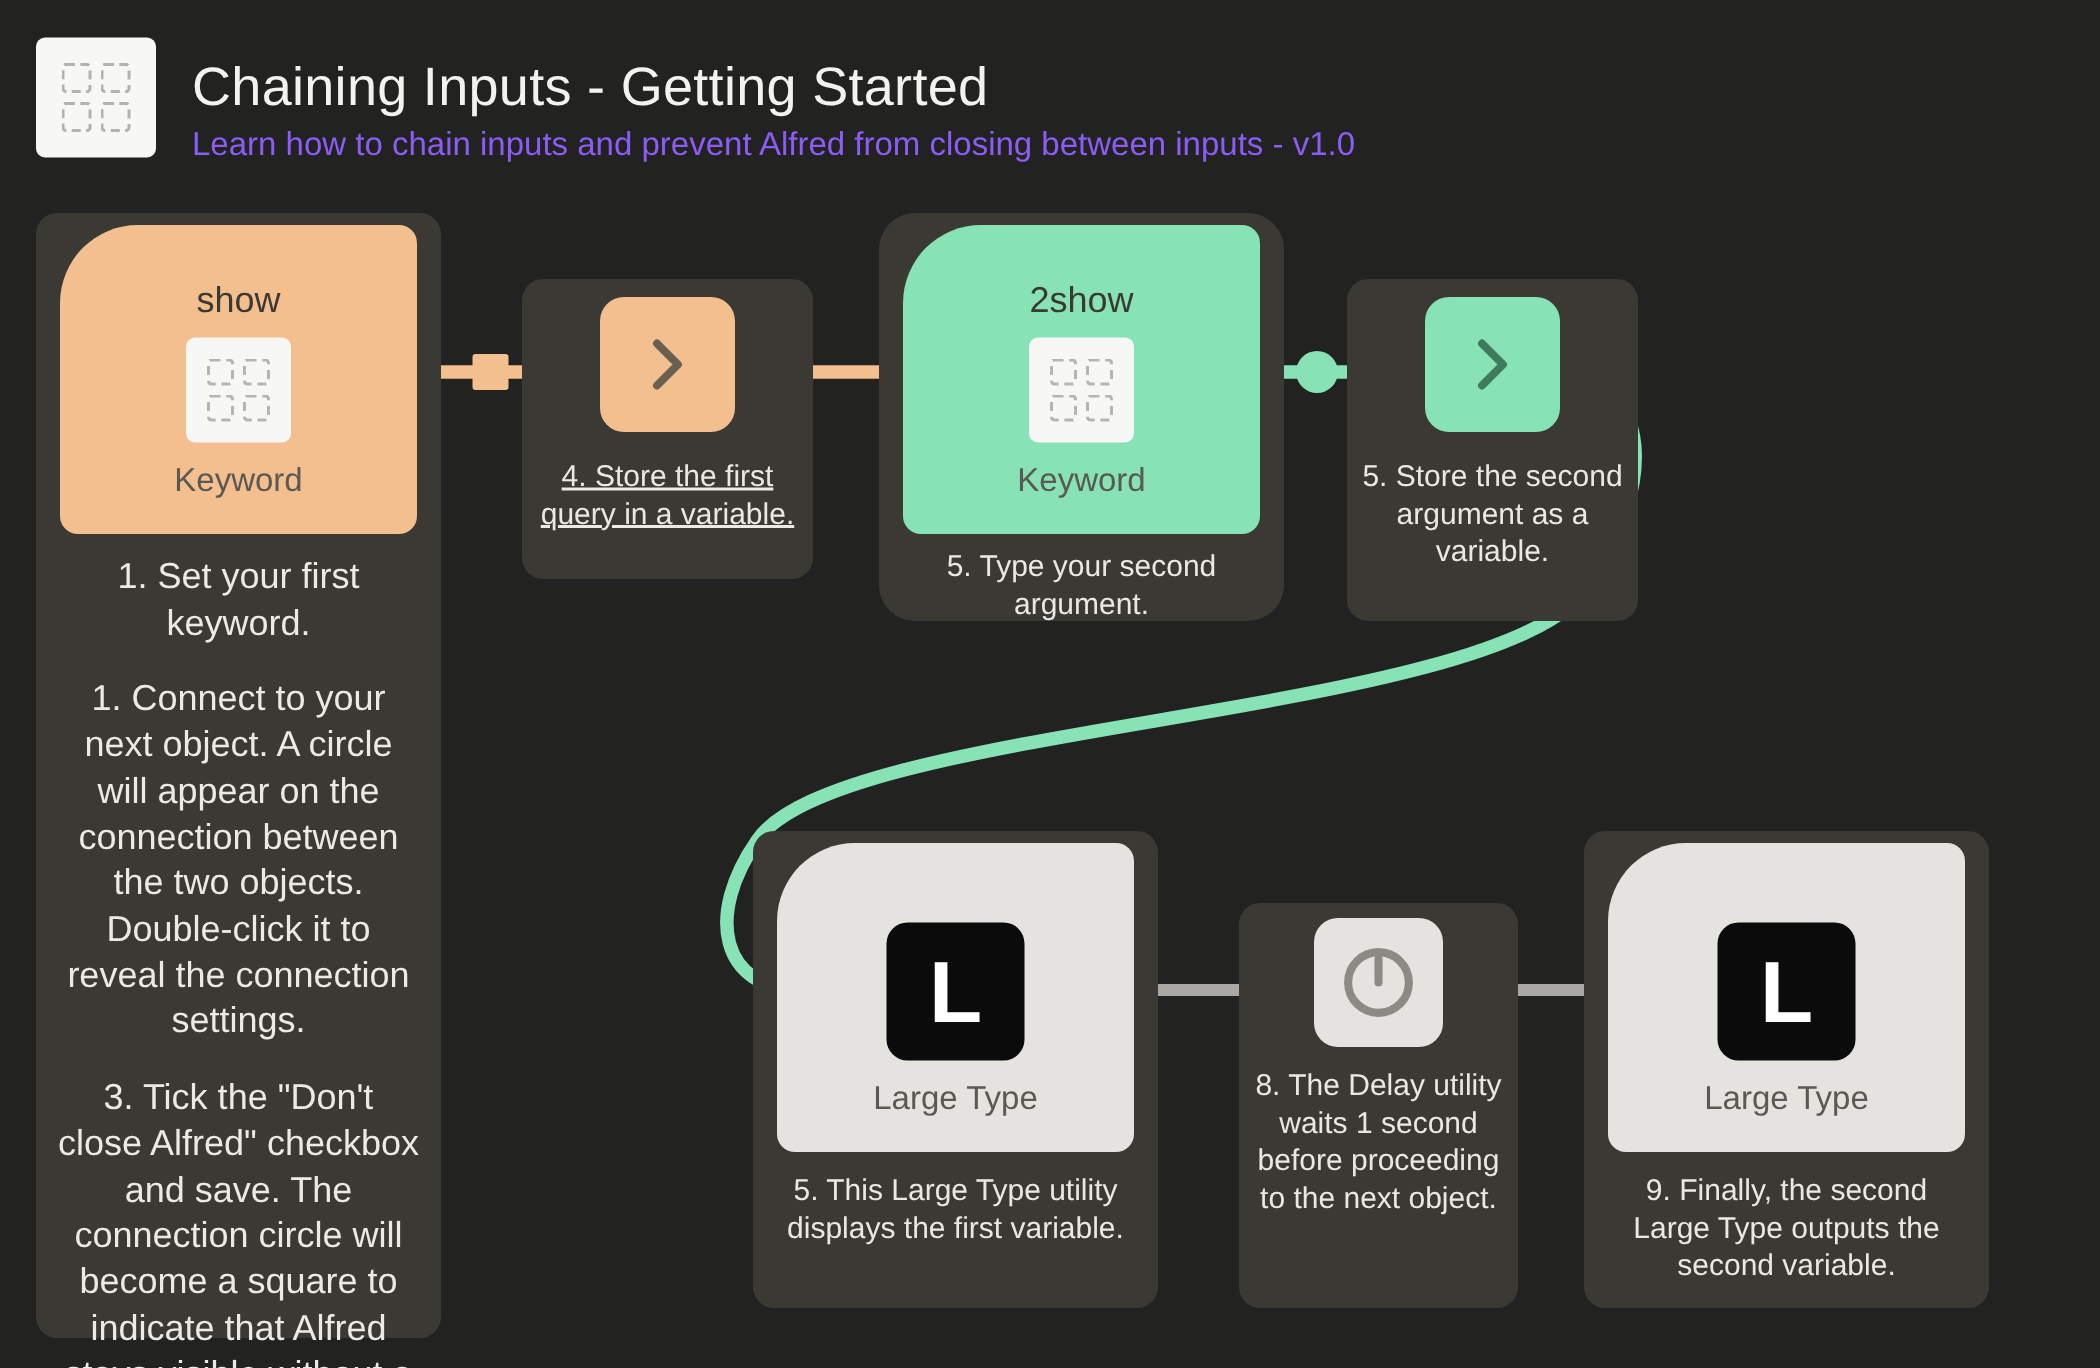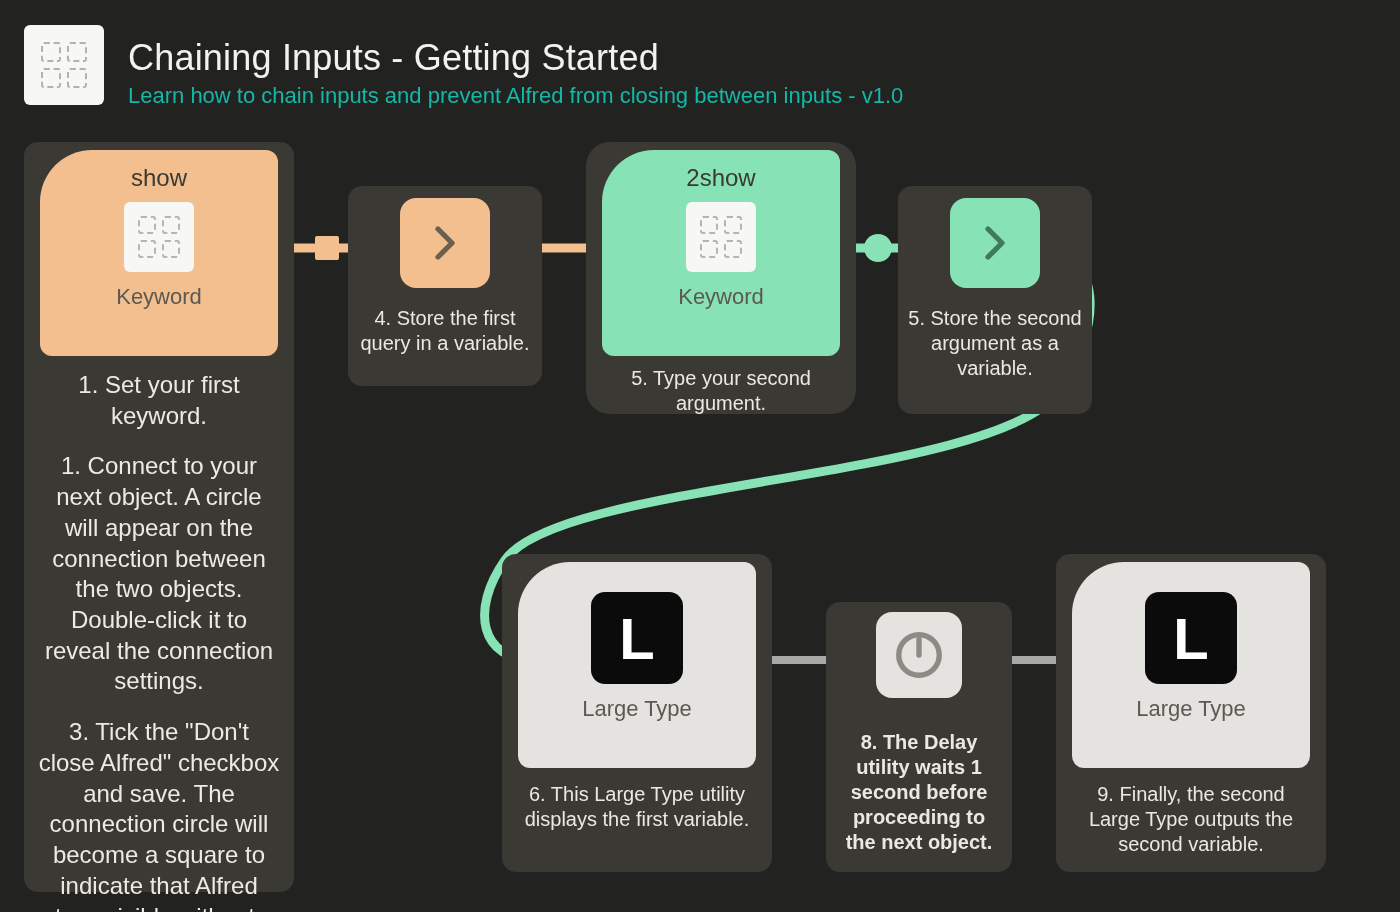--- a/index.html
+++ b/index.html
@@ -43,21 +43,21 @@
   .header-icon.small .grid-icon > span { width:18px; height:18px; border-color:#b7b5b0; }
   .header-text { margin-left: 24px; margin-top: 17px; }
   .header-title {
     font-size: 36px;
     font-weight: 400;
     color: #f4f2ee;
     letter-spacing: 0.2px;
   }
   .header-sub {
     font-size: 22px;
-    color: #14b8a6;
+    color: #8b5cf6;
     margin-top: 4px;
   }
 
   
   .canvas {
     position: absolute;
     left: 0; top: 130px;
     width: 1400px; height: 782px;
   }
 
@@ -76,21 +76,21 @@
   }
 
   
   .tile {
     position: absolute;
     border-radius: 12px;
     border-top-left-radius: 52px;
     display: flex;
     flex-direction: column;
     align-items: center;
-    justify-content: flex-start;
+    justify-content: center;
     padding-top: 14px;
   }
   .tile.orange { background: #f3bf8e; }
   .tile.green  { background: #87e2b5; }
   .tile.grey   { background: #e4e3df; }
   .tile .tile-title {
     font-size: 24px;
     color: #3a3934;
     margin-bottom: 10px;
   }
@@ -195,21 +195,21 @@
       </div>
       <div class="tile-label">Keyword</div>
     </div>
     <div class="longtext">
       <p>1. Set your first keyword.</p>
       <p>1. Connect to your next object. A circle will appear on the connection between the two objects. Double-click it to reveal the connection settings.</p>
       <p>3. Tick the "Don't close Alfred" checkbox and save. The connection circle will become a square to indicate that Alfred stays visible without a flicker between your first and second input.</p>
     </div>
   </div>
 
-  <div class="note" style="left:348px; top:56px; width:194px; height:200px; padding-top:12px;">
+  <div class="note" style="left:348px; top:56px; width:194px; height:200px; padding-top:12px;text-decoration:underline;">
     <div class="chev orange" style="position:relative; left:52px; top:0;">
       <svg viewBox="0 0 24 24">
         <path d="M8 4 L16 12 L8 20" stroke="#6a604f" stroke-width="3" fill="none" stroke-linecap="round" stroke-linejoin="round"></path>
       </svg>
     </div>
     <div class="caption" style="margin-top:18px;">4. Store the first query in a variable.</div>
   </div>
 
   <div class="note" style="left:586px; top:12px; width:270px; height:272px; padding:8px;border-radius:24px;">
     <div class="tile green" style="position:relative; left:8px; top:0; width:238px; height:206px;">
@@ -234,31 +234,31 @@
       </svg>
     </div>
     <div class="caption" style="margin-top:18px;">5. Store the second argument as a variable.</div>
   </div>
 
   <div class="note" style="left:502px; top:424px; width:270px; height:318px; padding:8px;">
     <div class="tile grey" style="position:relative; left:8px; top:0; width:238px; height:206px; padding-top:30px;">
       <div class="Lbox">L</div>
       <div class="tile-label">Large Type</div>
     </div>
-    <div class="caption" style="margin-top:14px;">6. This Large Type utility displays the first variable.</div>
+    <div class="caption" style="margin-top:14px;">5. This Large Type utility displays the first variable.</div>
   </div>
 
   <div class="note" style="left:826px; top:472px; width:186px; height:270px; padding-top:10px;">
     <div class="knob" style="position:relative; margin:0 auto;">
       <svg viewBox="0 0 24 24">
         <circle cx="12" cy="12" r="9" stroke="#8b8a85" stroke-width="2.4" fill="none"></circle>
         <line x1="12" y1="12" x2="12" y2="5" stroke="#8b8a85" stroke-width="2.4" stroke-linecap="round"></line>
       </svg>
     </div>
-    <div class="caption" style="margin-top:32px;font-weight:bold;">8. The Delay utility waits 1 second before proceeding to the next object.</div>
+    <div class="caption" style="margin-top:14px;">8. The Delay utility waits 1 second before proceeding to the next object.</div>
   </div>
 
   <div class="note" style="left:1056px; top:424px; width:270px; height:318px; padding:8px;">
     <div class="tile grey" style="position:relative; left:8px; top:0; width:238px; height:206px; padding-top:30px;">
       <div class="Lbox">L</div>
       <div class="tile-label">Large Type</div>
     </div>
     <div class="caption" style="margin-top:14px;">9. Finally, the second Large Type outputs the second variable.</div>
   </div>
 

